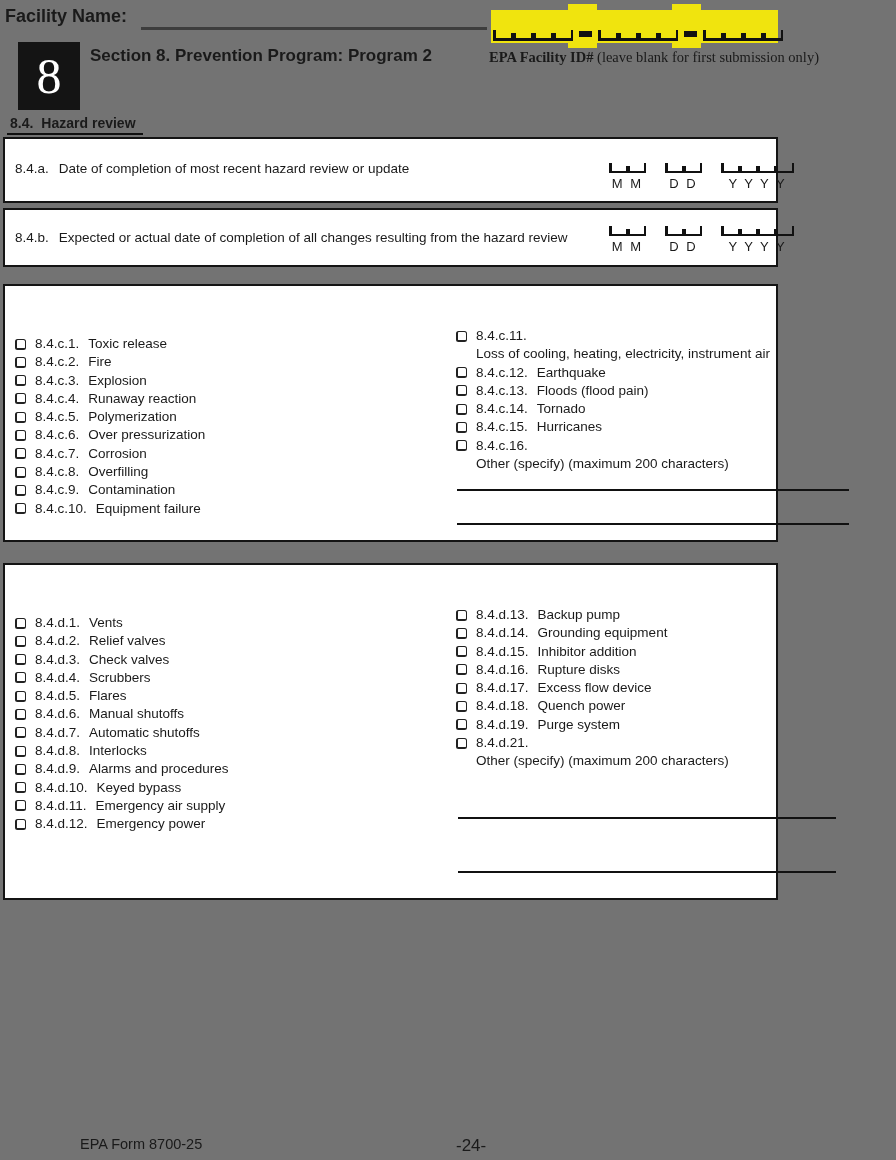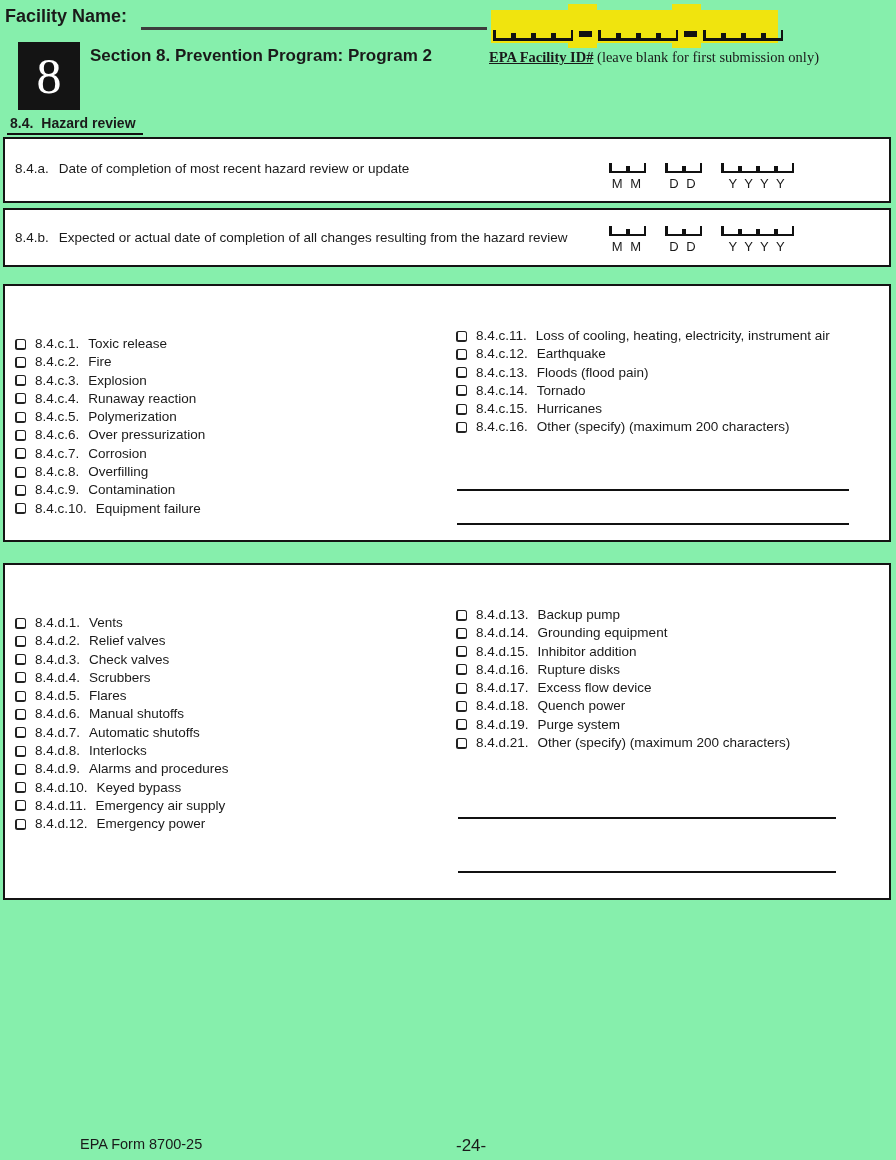--- a/index.html
+++ b/index.html
@@ -1,18 +1,18 @@
 <!DOCTYPE html>
 <html><head>
 <meta charset="utf-8">
 <style>
   * { margin:0; padding:0; box-sizing:border-box; }
   html,body { background:#fff; }
   .page {
-    position:relative; width:896px; height:1160px; background:#86efac;
+    position:relative; width:896px; height:1160px; background:#737373;
     font-family:"Liberation Sans","DejaVu Sans",sans-serif; color:#1a1a1a;
     overflow:hidden;
   }
   .abs { position:absolute; }
 
   
   .facility-label { left:5px; top:6px; font-size:18px; font-weight:bold; }
   .facility-line  { left:141px; top:27px; width:346px; height:3px; background:#3d3d3d; }
 
   .hl-band { left:491px; top:10px; width:287px; height:33px; background:#f0e40e; }
@@ -25,34 +25,34 @@
   .id-comb-row { position:absolute; left:2px; bottom:2px; display:flex; align-items:flex-end; }
   .comb { display:inline-flex; align-items:flex-end; border-bottom:3px solid #111; }
   .comb i { display:block; background:#111; }
   .comb .c { width:15px; height:7px; background:transparent; }
   .comb .e { width:2.5px; height:8px; }
   .comb .m { width:5px; height:5px; }
   .id-dash { width:13px; height:6px; background:#111; margin:0 6px 4px 6px; }
 
   .epa-caption { left:489px; top:49px; font-family:"Liberation Serif","DejaVu Serif",serif;
                  font-size:14.5px; white-space:nowrap; }
-  .epa-caption b { font-weight:bold;text-decoration:underline; }
+  .epa-caption b { font-weight:bold; }
 
   .sec-box { left:18px; top:42px; width:62px; height:68px; background:#141414;
              display:flex; align-items:center; justify-content:center; }
   .sec-box span { color:#fff; font-family:"Liberation Serif","DejaVu Serif",serif;
                   font-size:50px; line-height:1; }
   .sec-title { left:90px; top:46px; font-size:17px; font-weight:bold; }
 
   .sec84 { left:10px; top:115px; font-size:14px; font-weight:bold; }
   .sec84 .code { margin-right:8px; }
   .sec84-line { left:7px; top:133px; width:136px; height:2px; background:#111; }
 
   
-  .fbox { position:absolute; left:3px; width:888px; border:2.5px solid #141414; background:#fff; }
+  .fbox { position:absolute; left:3px; width:775px; border:2.5px solid #141414; background:#fff; }
   .box-a { top:137px; height:66px; }
   .box-b { top:208px; height:59px; }
   .box-c { top:284px; height:258px; border-width:2px; }
   .box-d { top:563px; height:337px; border-width:2px; }
 
   .q-text { position:absolute; font-size:13.5px; white-space:nowrap; }
   .q-text .code { margin-right:10px; }
   .qa { left:10px; top:22px; }
   .qb { left:10px; top:20px; }
 

